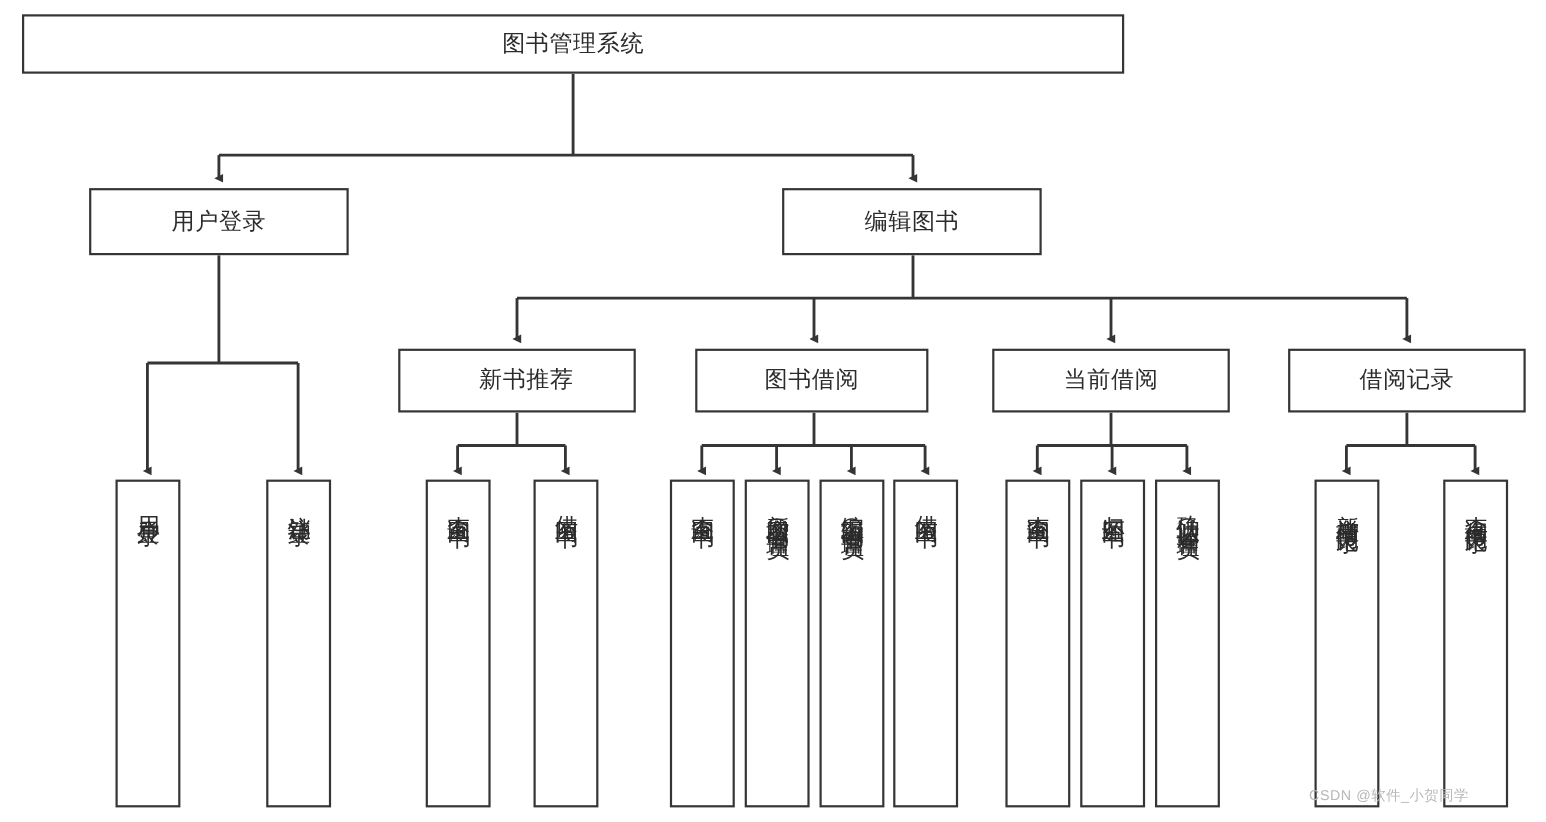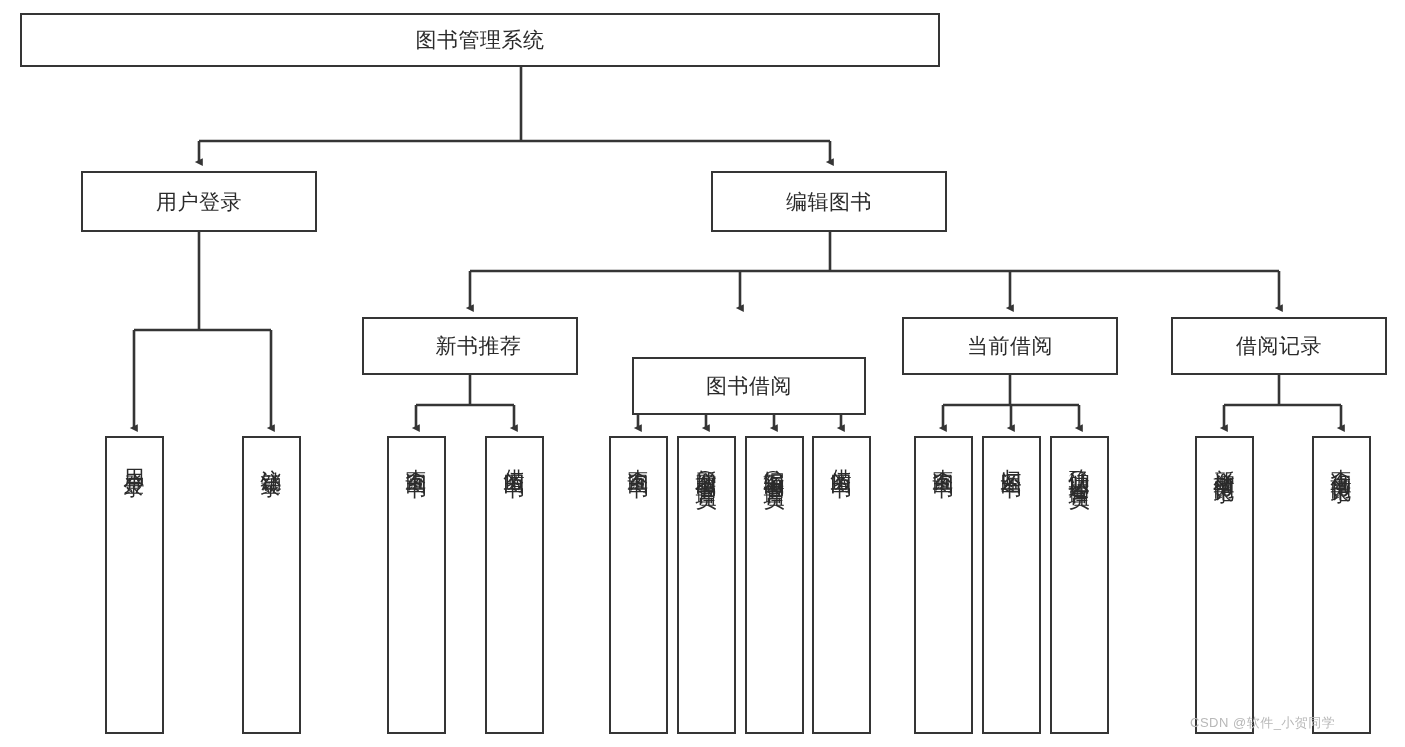--- a/index.html
+++ b/index.html
@@ -133,35 +133,35 @@
     </g>
 
     <g stroke="#353535" stroke-width="2.6" fill="none">
       <path d="M1279,375 L1279,405"></path>
       <path d="M1224,405 L1341,405"></path>
       <path d="M1224,405 L1224,428" marker-end="url(#arrowhead)"></path>
       <path d="M1341,405 L1341,428" marker-end="url(#arrowhead)"></path>
     </g>
   </svg>
 
-  <div class="node-box" style="left:20px; top:13px; width:920px; height:54px;">
+  <div class="node-box" style="left:20px; top:13px; width:1002px; height:54px;">
     <span class="node-label">图书管理系统</span>
   </div>
 
   <div class="node-box" style="left:81px; top:171px; width:236px; height:61px;">
     <span class="node-label">用户登录</span>
   </div>
   <div class="node-box" style="left:711px; top:171px; width:236px; height:61px;">
     <span class="node-label">编辑图书</span>
   </div>
 
   <div class="node-box" style="left:362px; top:317px; width:216px; height:58px;padding-left:17px;">
     <span class="node-label">新书推荐</span>
   </div>
-  <div class="node-box" style="left:632px; top:317px; width:234px; height:58px;margin-top:40px;">
+  <div class="node-box" style="left:632px; top:317px; width:212px; height:58px;">
     <span class="node-label">图书借阅</span>
   </div>
   <div class="node-box" style="left:902px; top:317px; width:216px; height:58px;">
     <span class="node-label">当前借阅</span>
   </div>
   <div class="node-box" style="left:1171px; top:317px; width:216px; height:58px;">
     <span class="node-label">借阅记录</span>
   </div>
 
   <div class="node-box vertical" style="left:105px; top:436px; width:59px; height:298px;">

